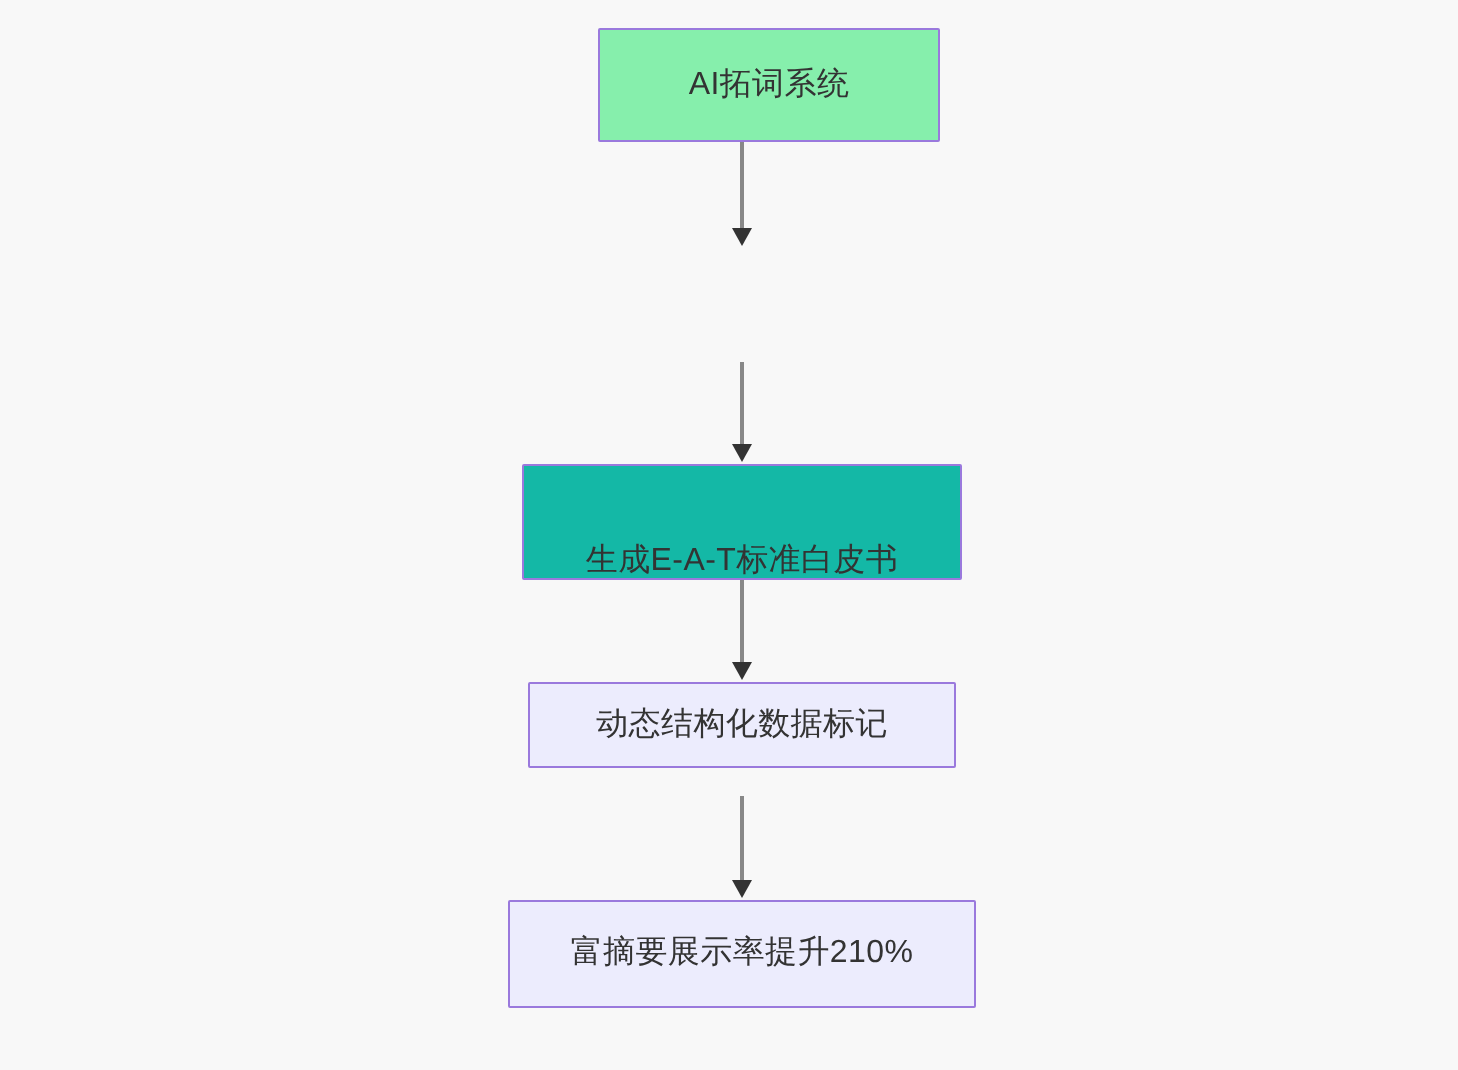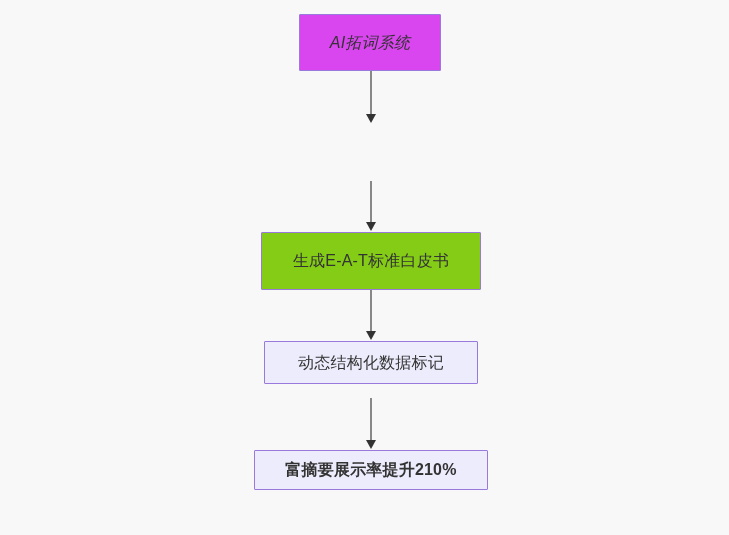--- a/index.html
+++ b/index.html
@@ -45,42 +45,42 @@
     border-left: 5px solid transparent;
     border-right: 5px solid transparent;
     border-top: 9px solid #333333;
   }
 </style>
 </head>
 <body style="background: rgb(248, 248, 248);">
 
 <div id="flow-canvas">
 
-  <div class="node" id="node-1" style="left: 299px; top: 14px; width: 142px; height: 57px; background: #d946ef; border-color: rgb(154, 121, 221); color: rgb(51, 51, 51); font-style: italic;">
+  <div class="node" id="node-1" style="left: 299px; top: 14px; width: 171px; height: 57px; background: #86efac; border-color: rgb(154, 121, 221); color: rgb(51, 51, 51);">
     <span>AI拓词系统</span>
   </div>
 
   <div class="edge" id="edge-1" style="left: 370px; top: 71px; height: 44px; background: rgb(136, 136, 136);"></div>
   <div class="arrowhead" id="arrow-1" style="left: 366px; top: 114px; border-top-color: rgb(51, 51, 51);"></div>
 
 
   <div class="edge" id="edge-2" style="left: 370px; top: 181px; height: 42px; background: rgb(136, 136, 136);"></div>
   <div class="arrowhead" id="arrow-2" style="left: 366px; top: 222px; border-top-color: rgb(51, 51, 51);"></div>
 
-  <div class="node" id="node-3" style="left: 261px; top: 232px; width: 220px; height: 58px; background: #84cc16; border-color: rgb(154, 121, 221); color: rgb(51, 51, 51);">
+  <div class="node" id="node-3" style="left: 261px; top: 232px; width: 220px; height: 58px; background: #14b8a6; border-color: rgb(154, 121, 221); color: rgb(51, 51, 51); align-items: flex-end;">
     <span>生成E-A-T标准白皮书</span>
   </div>
 
   <div class="edge" id="edge-3" style="left: 370px; top: 290px; height: 42px; background: rgb(136, 136, 136);"></div>
   <div class="arrowhead" id="arrow-3" style="left: 366px; top: 331px; border-top-color: rgb(51, 51, 51);"></div>
 
   <div class="node" id="node-4" style="left: 264px; top: 341px; width: 214px; height: 43px; background: rgb(236, 236, 253); border-color: rgb(154, 121, 221); color: rgb(51, 51, 51);">
     <span>动态结构化数据标记</span>
   </div>
 
   <div class="edge" id="edge-4" style="left: 370px; top: 398px; height: 43px; background: rgb(136, 136, 136);"></div>
   <div class="arrowhead" id="arrow-4" style="left: 366px; top: 440px; border-top-color: rgb(51, 51, 51);"></div>
 
-  <div class="node" id="node-5" style="left: 254px; top: 450px; width: 234px; height: 40px; background: rgb(236, 236, 253); border-color: rgb(154, 121, 221); color: rgb(51, 51, 51); font-weight: bold;">
+  <div class="node" id="node-5" style="left: 254px; top: 450px; width: 234px; height: 54px; background: rgb(236, 236, 253); border-color: rgb(154, 121, 221); color: rgb(51, 51, 51);">
     <span>富摘要展示率提升210%</span>
   </div>
 
 </div>
 
 </body></html>

